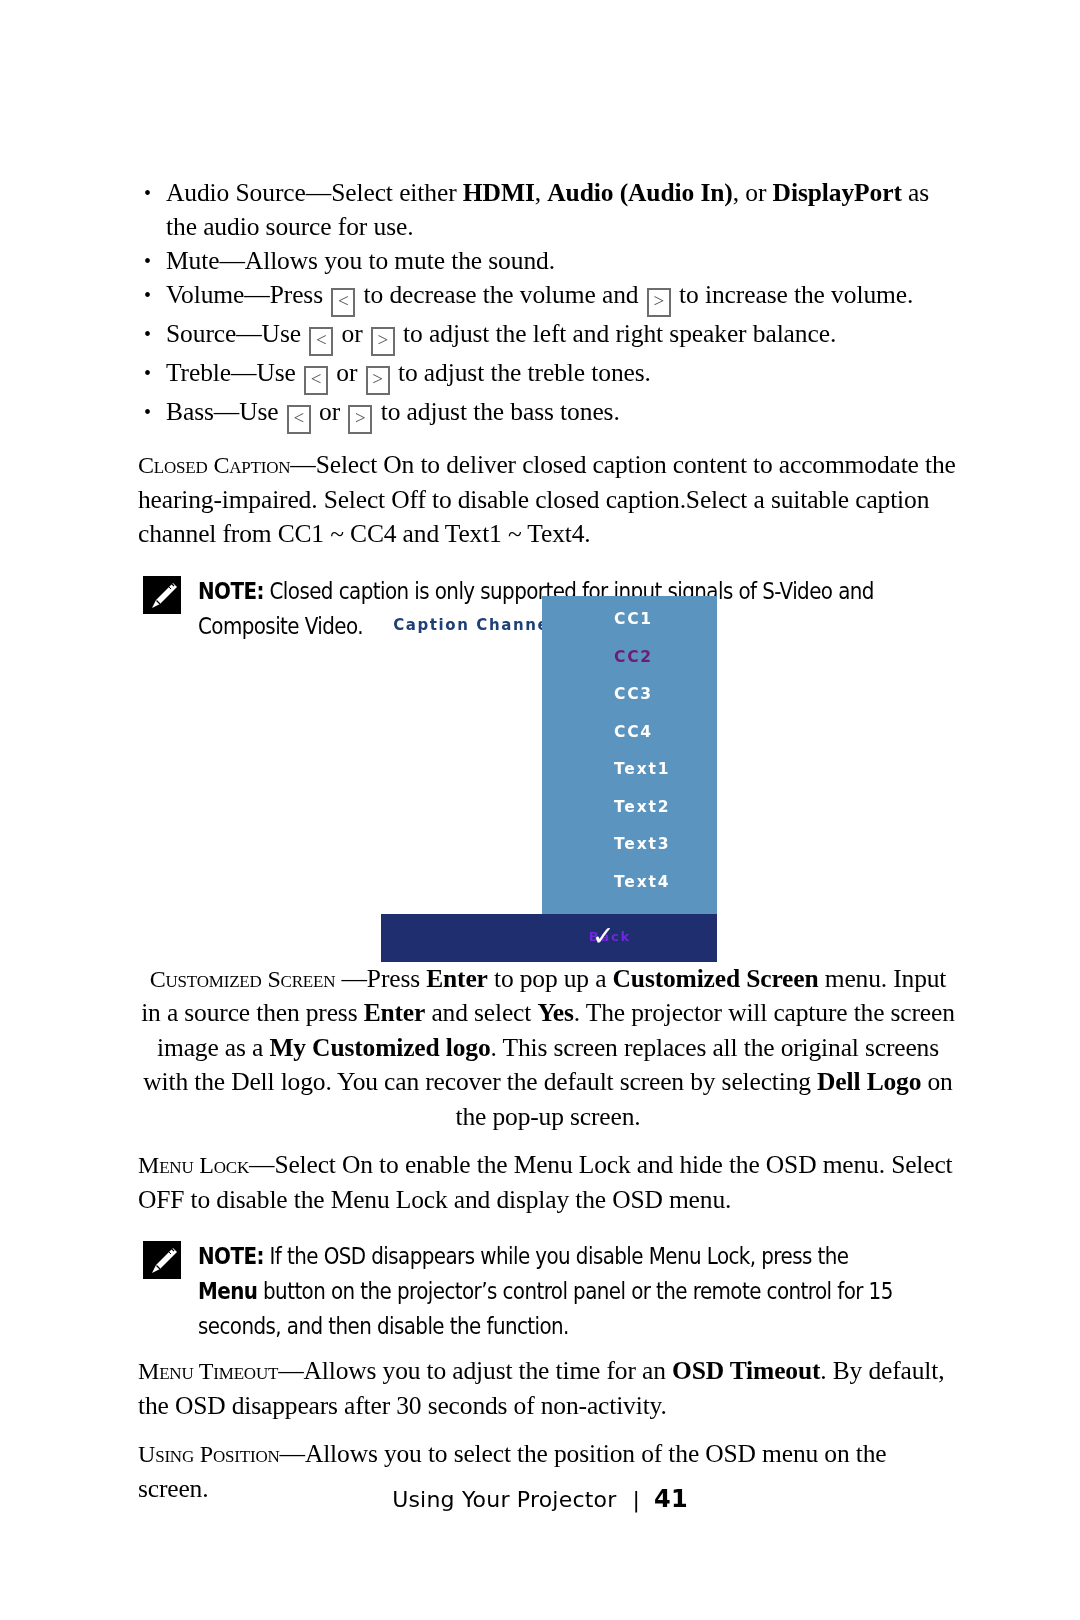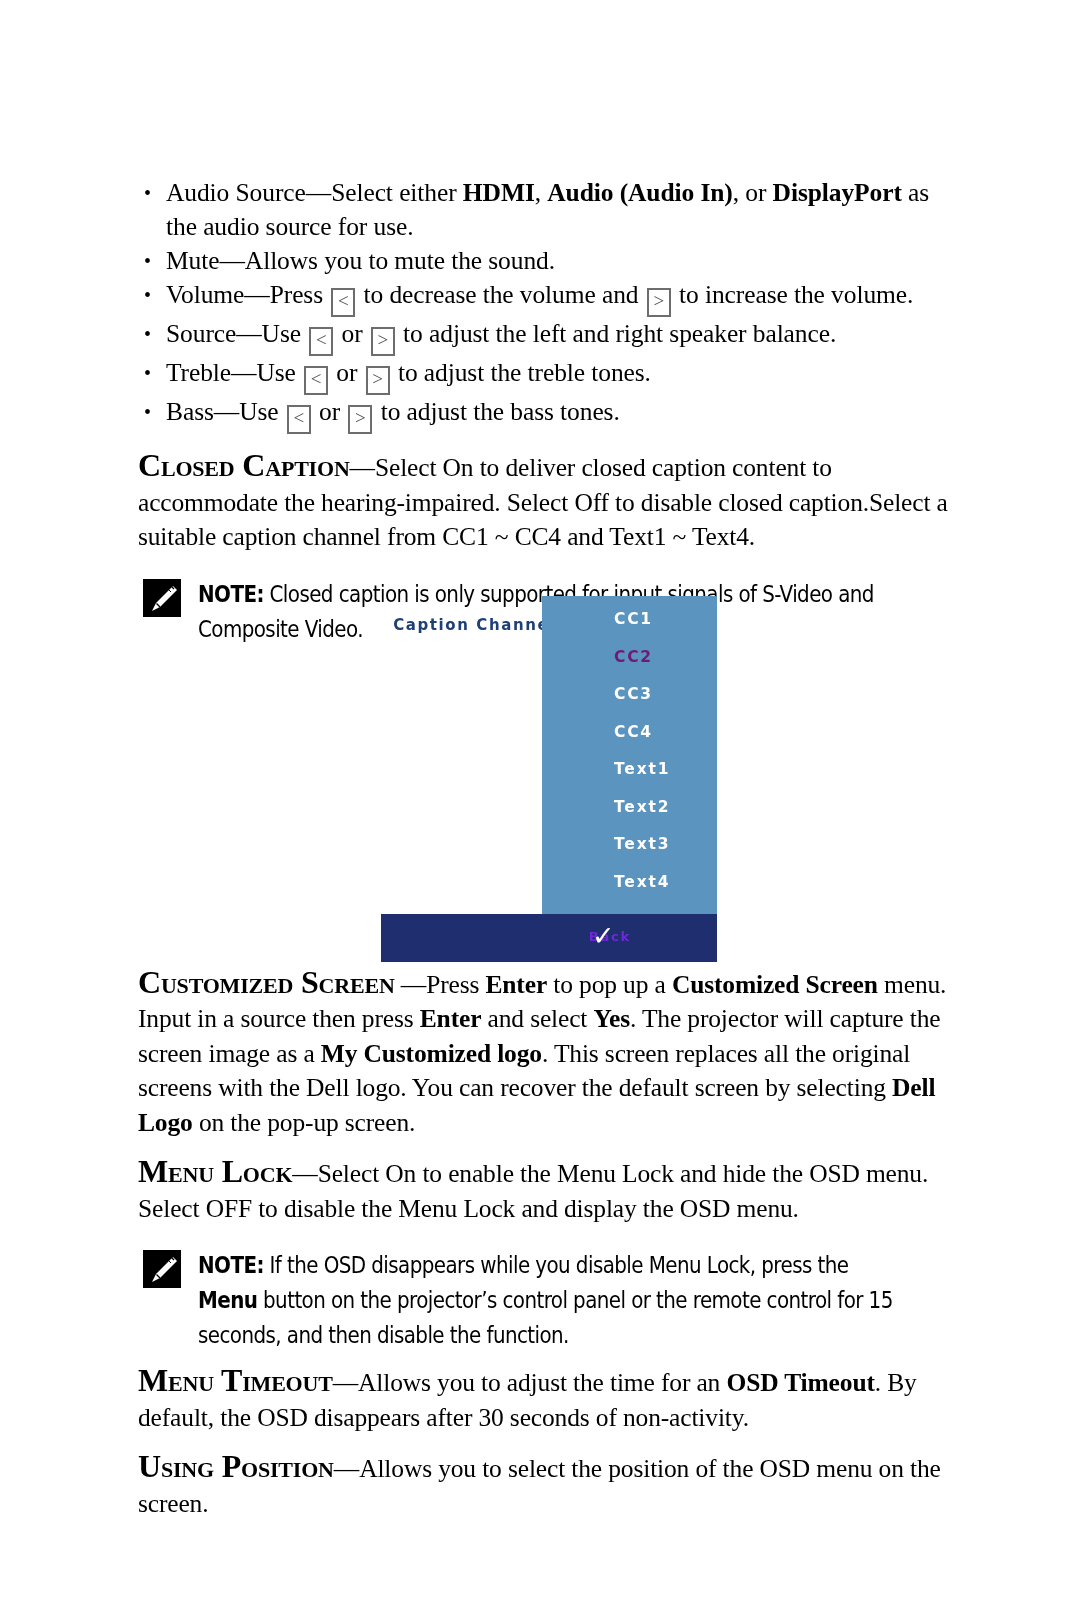--- a/index.html
+++ b/index.html
@@ -71,22 +71,22 @@
 
   
   .para {
     font-size: 25.5px;
     line-height: 34.5px;
     margin: 14px 0 0 0;
     text-align: left;
     letter-spacing: -0.15px;
   }
   .smallcaps-head {
-    font-weight: bold;
-    font-size: 32px;
+    font-weight: normal;
+    font-size: 24px;
     font-variant: small-caps;
     letter-spacing: -0.2px;
   }
   .bold { font-weight: bold; }
 
   
   .note {
     position: relative;
     margin: 22px 0 0 0;
     padding-left: 60px;
@@ -225,21 +225,21 @@
           <rect x="0" y="0" width="38" height="38" fill="#000000"></rect>
           <path d="M30 7 L13 24 L9 32 L17 28 L34 11 Z" fill="#ffffff"></path>
           <path d="M27 6 L31 10" stroke="#000000" stroke-width="1.2" fill="none"></path>
           <path d="M13.5 24.5 L17 28" stroke="#000000" stroke-width="1.2" fill="none"></path>
           <path d="M24 9 L28 13" stroke="#000000" stroke-width="1" fill="none"></path>
         </svg>
       </span>
       <div class="note-text"><span class="nb">NOTE:</span><span> Closed caption is only supported for input signals of S-Video and Composite Video.</span></div>
     </div>
 
-    <p class="para" style="margin-top:318px;">
+    <p class="para" style="margin-top:318px;text-align:center;">
       <span class="smallcaps-head">Customized Screen</span><span> —Press </span><span class="bold">Enter</span><span> to pop up a </span><span class="bold">Customized Screen</span><span> menu. Input in a source then press </span><span class="bold">Enter</span><span> and select </span><span class="bold">Yes</span><span>. The projector will capture the screen image as a </span><span class="bold">My Customized logo</span><span>. This screen replaces all the original screens with the Dell logo. You can recover the default screen by selecting </span><span class="bold">Dell Logo</span><span> on the pop-up screen.</span>
     </p>
 
     <p class="para">
       <span class="smallcaps-head">Menu Lock</span><span>—Select </span><span>On</span><span> to enable the Menu Lock and hide the OSD menu. Select OFF to disable the Menu Lock and display the OSD menu.</span>
     </p>
 
     <div class="note">
       <span class="note-icon">
         <svg width="38" height="38" viewBox="0 0 38 38">
@@ -274,14 +274,17 @@
         <div class="osd-item" style="top: 164px; left: 161px;">Text1</div>
         <div class="osd-item" style="top: 201.5px; left: 161px;">Text2</div>
         <div class="osd-item" style="top: 239px; left: 161px;">Text3</div>
         <div class="osd-item" style="top: 276.5px; left: 161px;">Text4</div>
       </div>
     <div class="osd-backbar"></div>
     <div class="osd-back-label">Back</div>
     <div class="osd-check">✓</div>
   </div>
 
+  <div class="footer">
+    <span>Using Your Projector</span><span class="sep">|</span><span class="pg">41</span>
+  </div>
 
 </div>
 
 </body></html>

